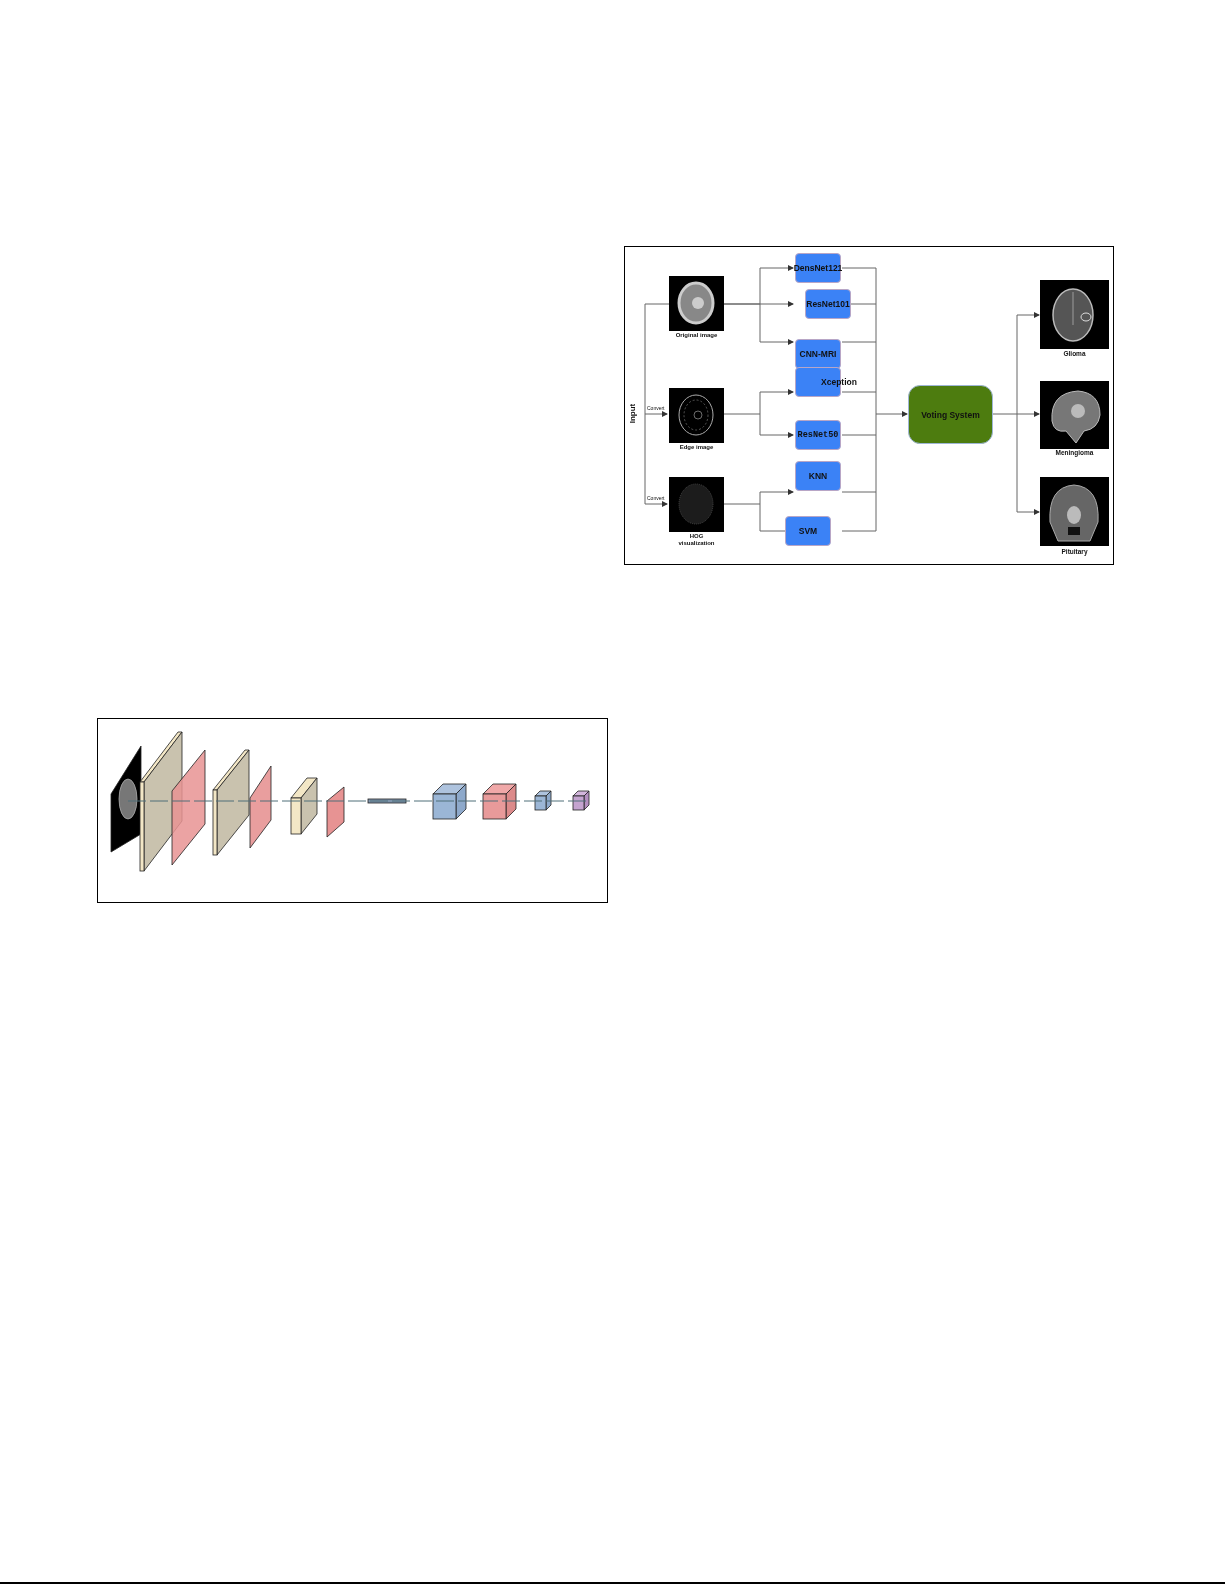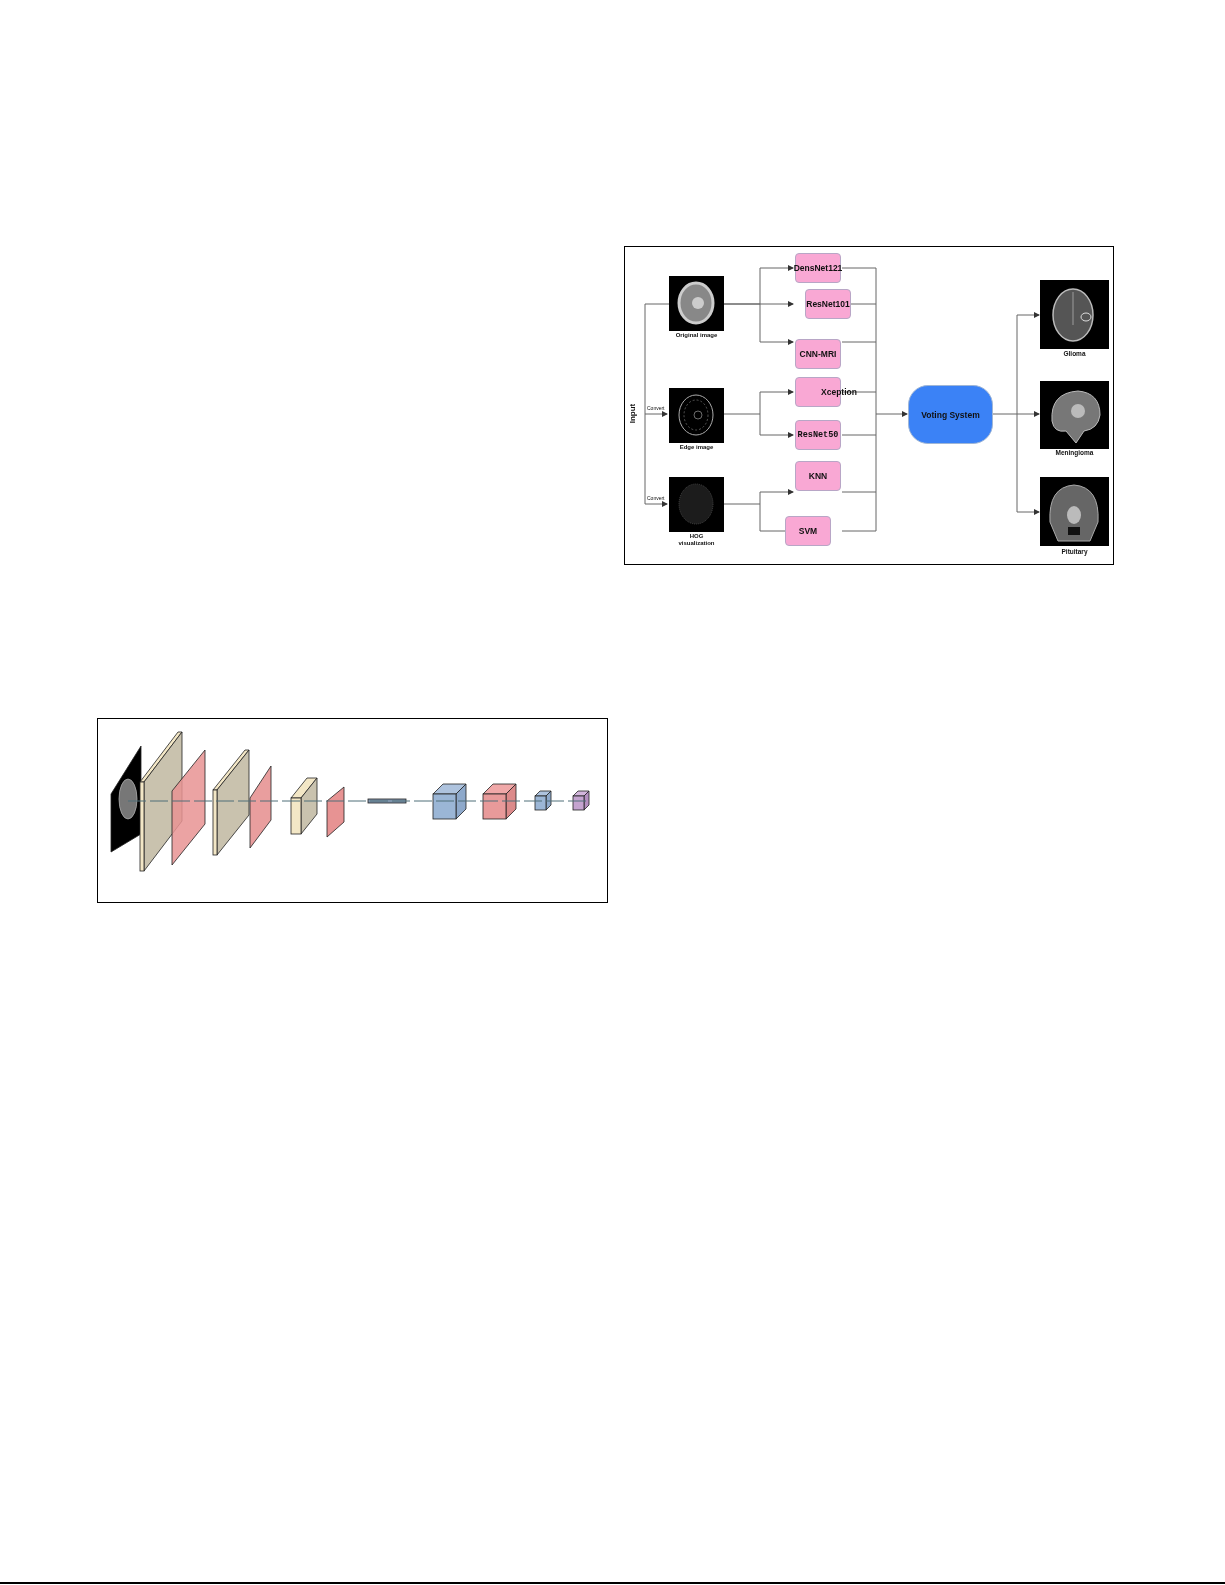--- a/index.html
+++ b/index.html
@@ -4,25 +4,25 @@
 <style>
   html, body { margin: 0; padding: 0; background: #ffffff; }
   body { width: 1225px; height: 1585px; position: relative; overflow: hidden;
          font-family: "Liberation Sans", sans-serif; }
   .fig { position: absolute; border: 1px solid #000; background: #fff; box-sizing: border-box; }
   #fig-ensemble { left: 624px; top: 246px; width: 490px; height: 319px; }
   #fig-cnn { left: 97px; top: 718px; width: 511px; height: 185px; }
   .bottom-rule { position: absolute; left: 0; top: 1582px; width: 1225px; height: 2px; background: #000; }
   .lbl { position: absolute; font-weight: bold; color: #111; text-align: center; white-space: nowrap; }
   .thumb { position: absolute; background: #000; }
-  .model { position: absolute; width: 46px; height: 30px; background: #f9a8d4; border: 1px solid #b8a6c6;
+  .model { position: absolute; width: 46px; height: 30px; background: #3b82f6; border: 1px solid #b8a6c6;
            border-radius: 4px; box-sizing: border-box; display: flex; align-items: center; justify-content: center;
            font-size: 8.5px; font-weight: bold; color: #111; }
-  .voting { position: absolute; left: 283px; top: 138px; width: 85px; height: 59px; background: #3b82f6;
-            border: 1px solid #9fb6d6; border-radius: 20px; box-sizing: border-box; display: flex;
+  .voting { position: absolute; left: 283px; top: 138px; width: 85px; height: 59px; background: #4d7c0f;
+            border: 1px solid #9fb6d6; border-radius: 12px; box-sizing: border-box; display: flex;
             align-items: center; justify-content: center; font-size: 8.5px; font-weight: bold; color: #111; }
   svg { position: absolute; left: 0; top: 0; overflow: visible; }
 </style>
 </head>
 <body>
 
 <div id="fig-ensemble" class="fig">
   <svg width="490" height="319">
     <defs>
       <marker id="arr" markerWidth="6" markerHeight="6" refX="5" refY="3" orient="auto">
@@ -93,21 +93,21 @@
     <svg width="55" height="55">
         <ellipse cx="27" cy="27" rx="17" ry="20" fill="#1c1c1c" stroke="#444" stroke-width="1" stroke-dasharray="1,1"></ellipse>
       </svg>
   </div>
   <div class="lbl" style="left:44px;top:286px;width:55px;font-size:6px;">HOG</div>
   <div class="lbl" style="left:44px;top:293px;width:55px;font-size:6px;">visualization</div>
 
   <div class="model" style="left:170px;top:6px;">DensNet121</div>
   <div class="model" style="left:180px;top:42px;">ResNet101</div>
   <div class="model" style="left:170px;top:72px;margin-top:20px;">CNN-MRI</div>
-  <div class="model" style="left:170px;top:130px;padding-left:42px;">Xception</div>
+  <div class="model" style="left:170px;top:120px;padding-left:42px;">Xception</div>
   <div class="model" style="left:170px;top:173px;font-family:Liberation Mono, monospace;">ResNet50</div>
   <div class="model" style="left:170px;top:214px;">KNN</div>
   <div class="model" style="left:160px;top:269px;">SVM</div>
 
   <div class="voting">Voting System</div>
 
   <div class="thumb" style="left:415px;top:33px;width:69px;height:69px;">
     <svg width="69" height="69">
         <ellipse cx="33" cy="35" rx="20" ry="26" fill="#555" stroke="#bbb" stroke-width="1.5"></ellipse>
         <line x1="33" y1="12" x2="33" y2="45" stroke="#ccc" stroke-width="0.6"></line>

